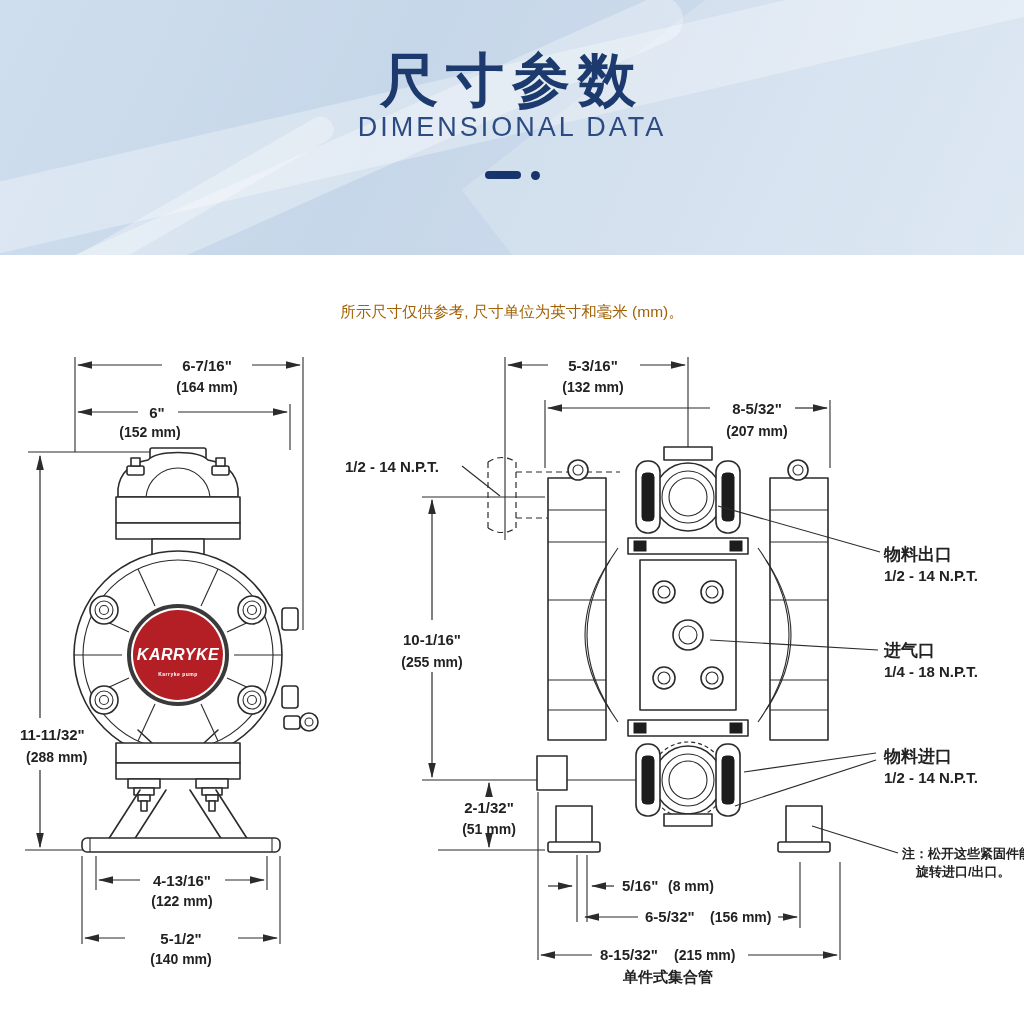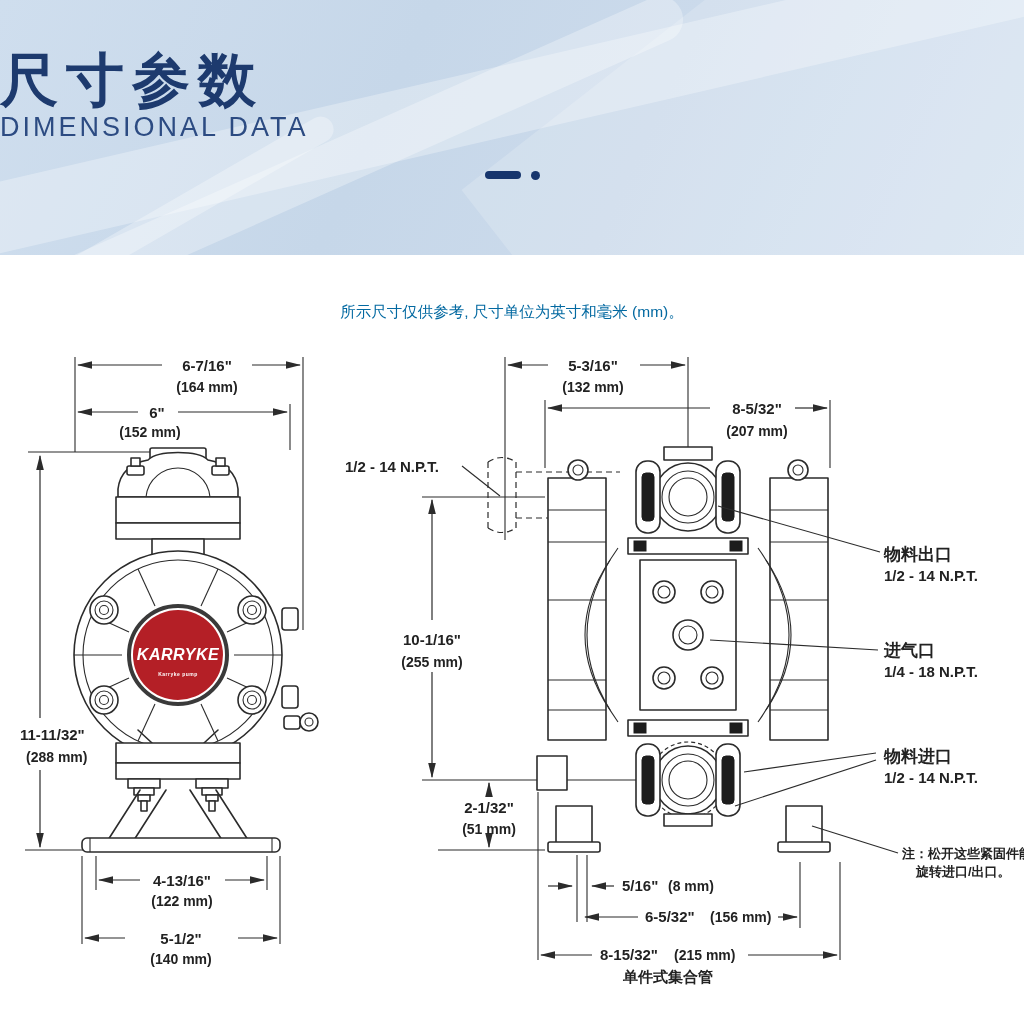--- a/index.html
+++ b/index.html
@@ -6,29 +6,29 @@
   .page{position:relative;width:1024px;height:1024px;background:#ffffff;overflow:hidden;
         font-family:"Liberation Sans",sans-serif;}
   
   .hero{position:absolute;left:0;top:0;width:1024px;height:255px;overflow:hidden;
         background:linear-gradient(115deg,#cfdeee 0%,#c6d7e9 38%,#cbdaeb 62%,#d6e3f1 100%);}
   .streak{position:absolute;background:rgba(255,255,255,0.30);}
   .s1{left:-220px;top:60px;width:1500px;height:70px;transform:rotate(-13deg);border-radius:60px;}
   .s2{left:-180px;top:170px;width:900px;height:46px;transform:rotate(-24deg);border-radius:40px;}
   .s3{left:520px;top:-140px;width:900px;height:500px;transform:rotate(-38deg);background:rgba(255,255,255,0.18);}
   .s4{left:-60px;top:215px;width:420px;height:26px;transform:rotate(-30deg);border-radius:20px;}
-  .hero-inner{position:relative;z-index:2;text-align:left;}
+  .hero-inner{position:relative;z-index:2;text-align:center;}
   .title{margin:0;padding-top:48px;font-size:58px;font-weight:700;letter-spacing:8px;color:#1d3a6e;line-height:1.1;}
   .subtitle{font-size:27px;font-weight:400;letter-spacing:3px;color:#2c4b82;}
   .dashline{display:flex;align-items:center;justify-content:center;margin-top:28px;}
   .dashline .bar{width:36px;height:8px;border-radius:4px;background:#16356d;}
   .dashline .dot{width:9px;height:9px;border-radius:50%;background:#16356d;margin-left:10px;}
   
   .note{position:absolute;top:286px;left:0;width:100%;text-align:center;
-        font-size:15.5px;font-weight:500;color:#0369a1;}
+        font-size:15.5px;font-weight:500;color:#a16207;}
   
   svg{position:absolute;left:0;top:340px;}
   .ln{stroke:#2b2b2b;stroke-width:1.6;fill:none;stroke-linecap:round;stroke-linejoin:round;}
   .lnf{stroke:#2b2b2b;stroke-width:1.6;fill:#ffffff;stroke-linejoin:round;}
   .thin{stroke:#2b2b2b;stroke-width:1.1;fill:none;}
   .dimln{stroke:#2b2b2b;stroke-width:1.2;fill:none;}
   .dark{fill:#1d1d1d;stroke:#1d1d1d;}
   .dashed{stroke:#2b2b2b;stroke-width:1.2;fill:none;stroke-dasharray:6 4;}
   text{font-family:"Liberation Sans",sans-serif;fill:#222;}
   .dim{font-size:15px;font-weight:700;}

